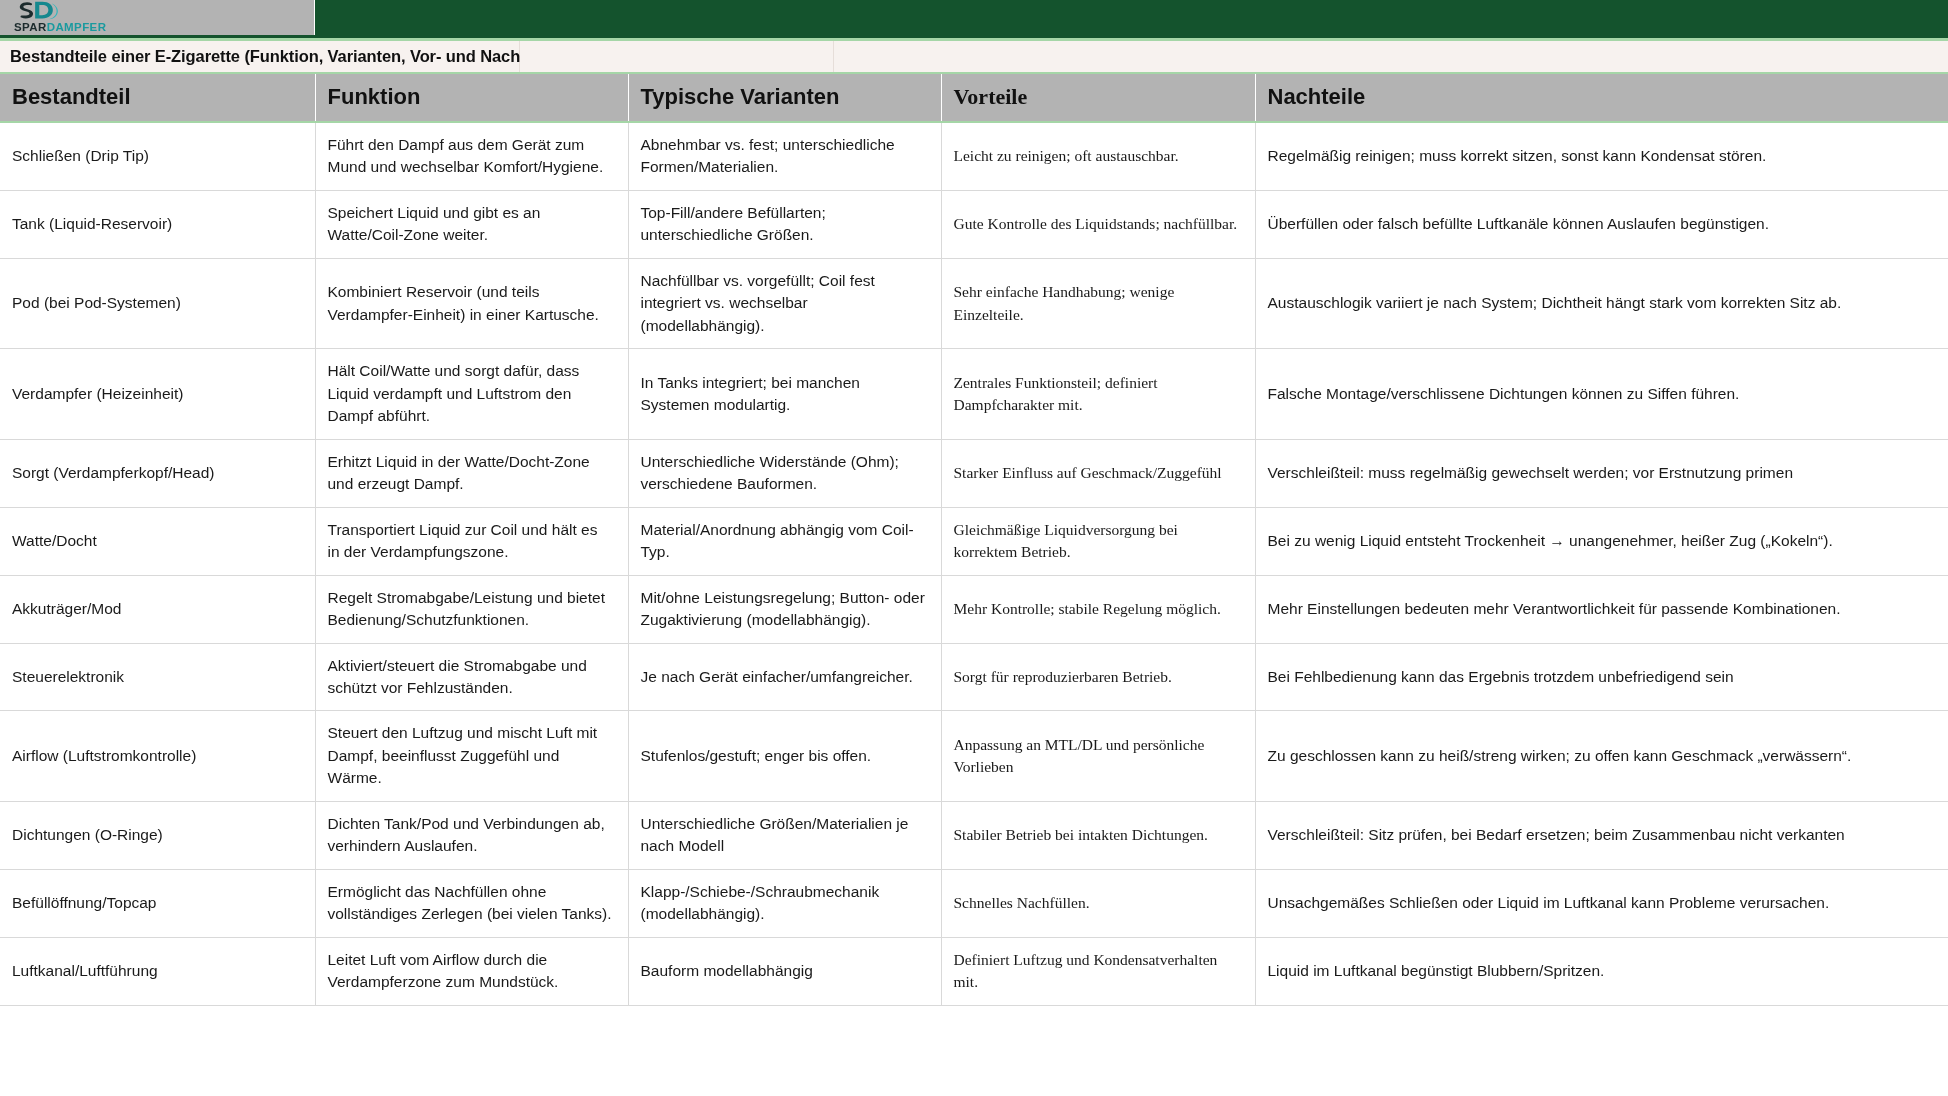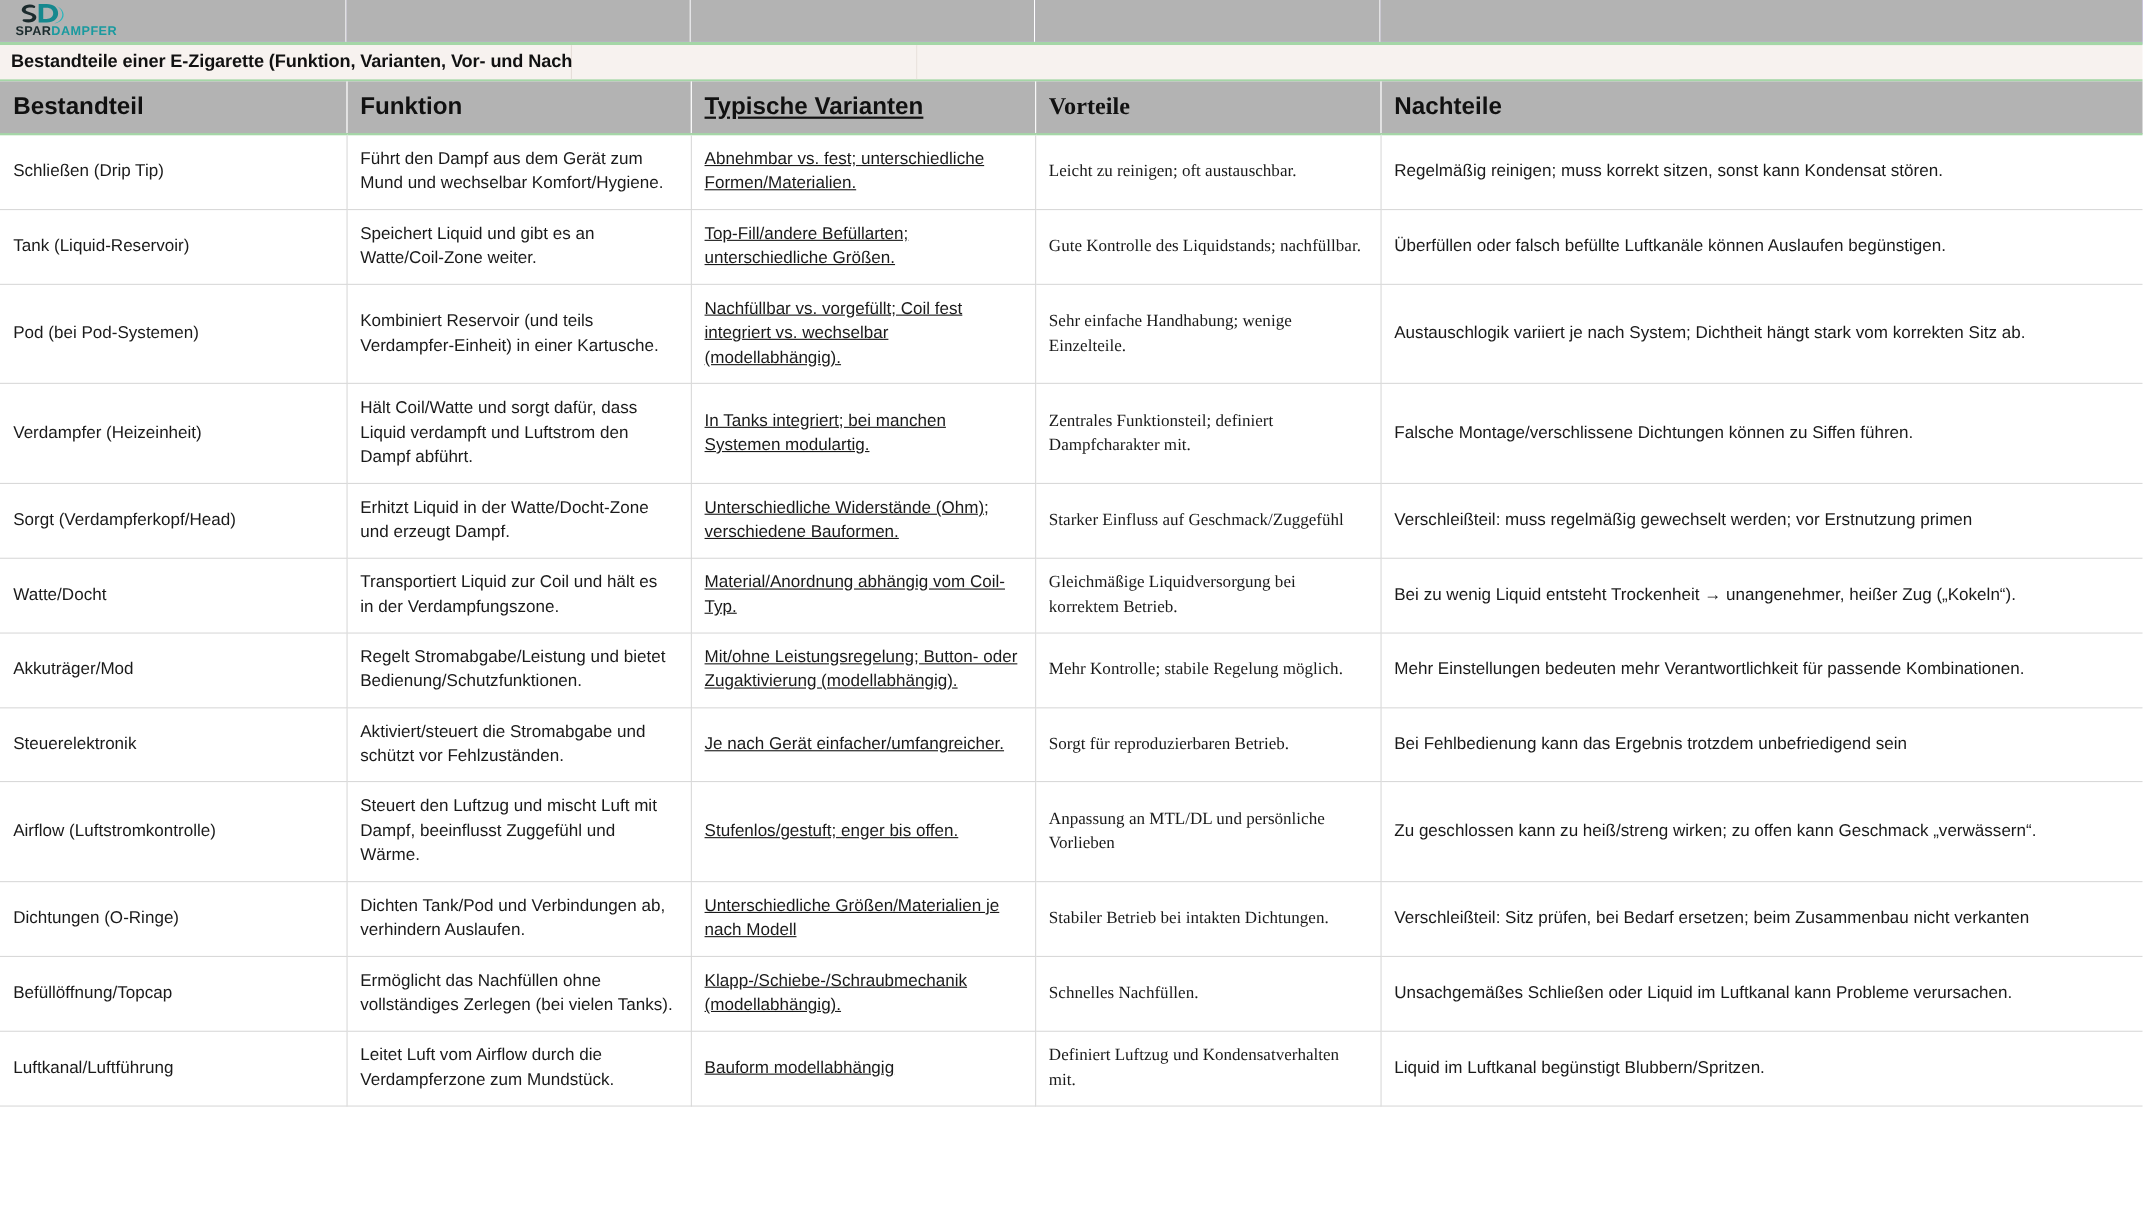--- a/index.html
+++ b/index.html
@@ -14,22 +14,23 @@
     height: 1096px;
     position: relative;
     background: #ffffff;
     overflow: hidden;
   }
 
   
   .logo-strip {
     display: flex;
     height: 40px;
-    background: #c4b5fd;
+    background: #14532d;
     border-bottom: 2px solid #a5d6a7;
+    flex-direction: column;
   }
   .logo-cell {
     background: #b3b3b3;
     position: relative;
     border-right: 1px solid #ffffff;
     display: flex;
     align-items: center;
     padding-left: 14px;
   }
   .logo-cell:last-child { border-right: none; }
@@ -105,21 +106,21 @@
     border-right: 1px solid #d9d9d9;
     border-bottom: 1px solid #d9d9d9;
     vertical-align: middle;
     word-wrap: break-word;
   }
   table.grid td:last-child { border-right: none; }
   table.grid tr:first-child td { border-top: none; }
 
   .c0 { width: 315px; }
   .c1 { width: 313px; }
-  .c2 { width: 313px; text-decoration: underline; }
+  .c2 { width: 313px; }
   .c3 { width: 314px; font-family: Liberation Serif, serif; }
   .c4 { width: 693px; }
 </style>
 </head>
 <body>
 
 <div id="page">
 
   <div class="logo-strip">
     <div class="logo-cell c0">

